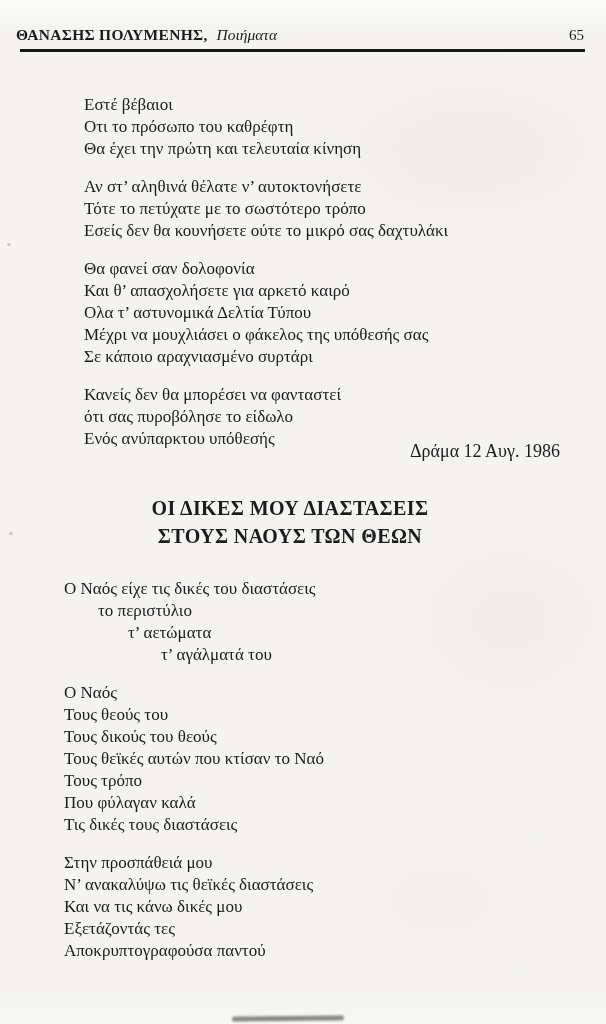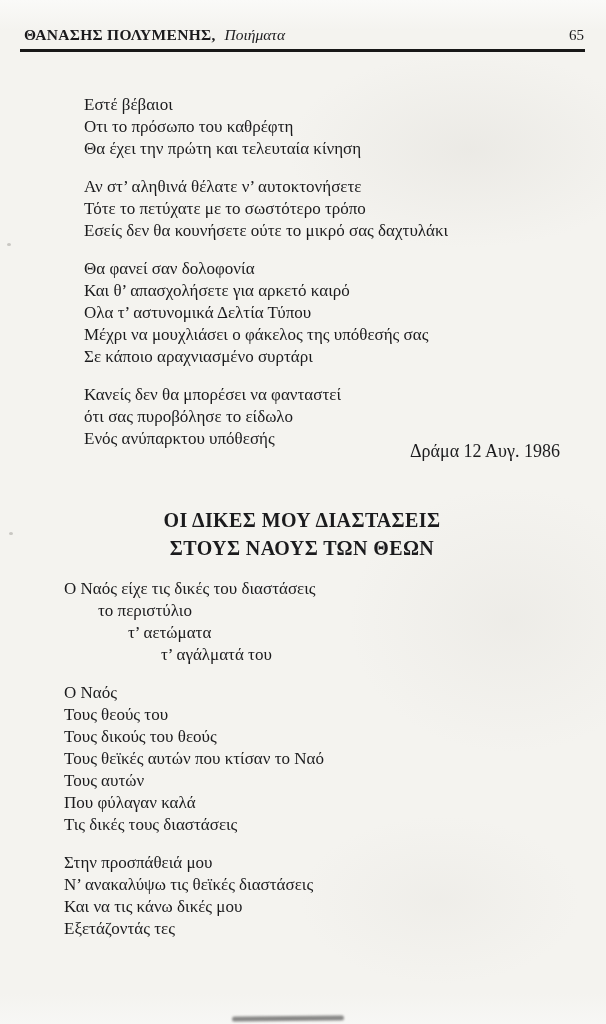--- a/index.html
+++ b/index.html
@@ -20,21 +20,21 @@
       radial-gradient(ellipse 260px 140px at 470px 150px, rgba(205,202,195,0.22), rgba(205,202,195,0) 70%),
       radial-gradient(ellipse 230px 190px at 510px 620px, rgba(208,205,198,0.18), rgba(208,205,198,0) 70%),
       radial-gradient(ellipse 200px 120px at 440px 900px, rgba(210,207,200,0.15), rgba(210,207,200,0) 70%),
       linear-gradient(180deg, #fafaf8 0%, #f4f3ef 3%, #f4f3ef 97%, #f7f7f5 100%);
   }
 
   
   .running-head {
     position: absolute;
     top: 26px;
-    left: 24px;
+    left: 16px;
     right: 22px;
     display: flex;
     justify-content: space-between;
     align-items: flex-end;
     font-size: 15.5px;
     line-height: 18px;
     white-space: nowrap;
   }
   .author { font-weight: bold; letter-spacing: 0.3px; }
   .work   { font-style: italic; font-weight: normal; margin-left: 5px; }
@@ -67,21 +67,21 @@
     font-size: 18px;
     line-height: 22px;
     white-space: nowrap;
   }
 
   .poem-title {
     position: absolute;
     top: 494px;
     left: 0;
     width: 580px;
-    margin: 12px;
+    margin: 0;
     text-align: center;
     font-size: 20px;
     line-height: 28px;
     font-weight: bold;
     letter-spacing: 0.4px;
   }
   .poem-title .title-line { display: block; }
 
   
   .bottom-smudge {
@@ -158,29 +158,30 @@
       <p class="line">Ο Ναός είχε τις δικές του διαστάσεις</p>
       <p class="line ind1">το περιστύλιο</p>
       <p class="line ind2">τ’ αετώματα</p>
       <p class="line ind3">τ’ αγάλματά του</p>
     </div>
     <div class="stanza">
       <p class="line">Ο Ναός</p>
       <p class="line">Τους θεούς του</p>
       <p class="line">Τους δικούς του θεούς</p>
       <p class="line">Τους θεϊκές αυτών που κτίσαν το Ναό</p>
-      <p class="line">Τους αυτών</p>
+      <p class="line">Τους τρόπο</p>
       <p class="line">Που φύλαγαν καλά</p>
       <p class="line">Τις δικές τους διαστάσεις</p>
     </div>
     <div class="stanza">
       <p class="line">Στην προσπάθειά μου</p>
       <p class="line">Ν’ ανακαλύψω τις θεϊκές διαστάσεις</p>
       <p class="line">Και να τις κάνω δικές μου</p>
       <p class="line">Εξετάζοντάς τες</p>
+      <p class="line">Αποκρυπτογραφούσα παντού</p>
     </div>
   </section>
 
   <div class="bottom-smudge"></div>
   <div class="edge-speck speck-a"></div>
   <div class="edge-speck speck-b"></div>
 
 </div>
 
 </body></html>

